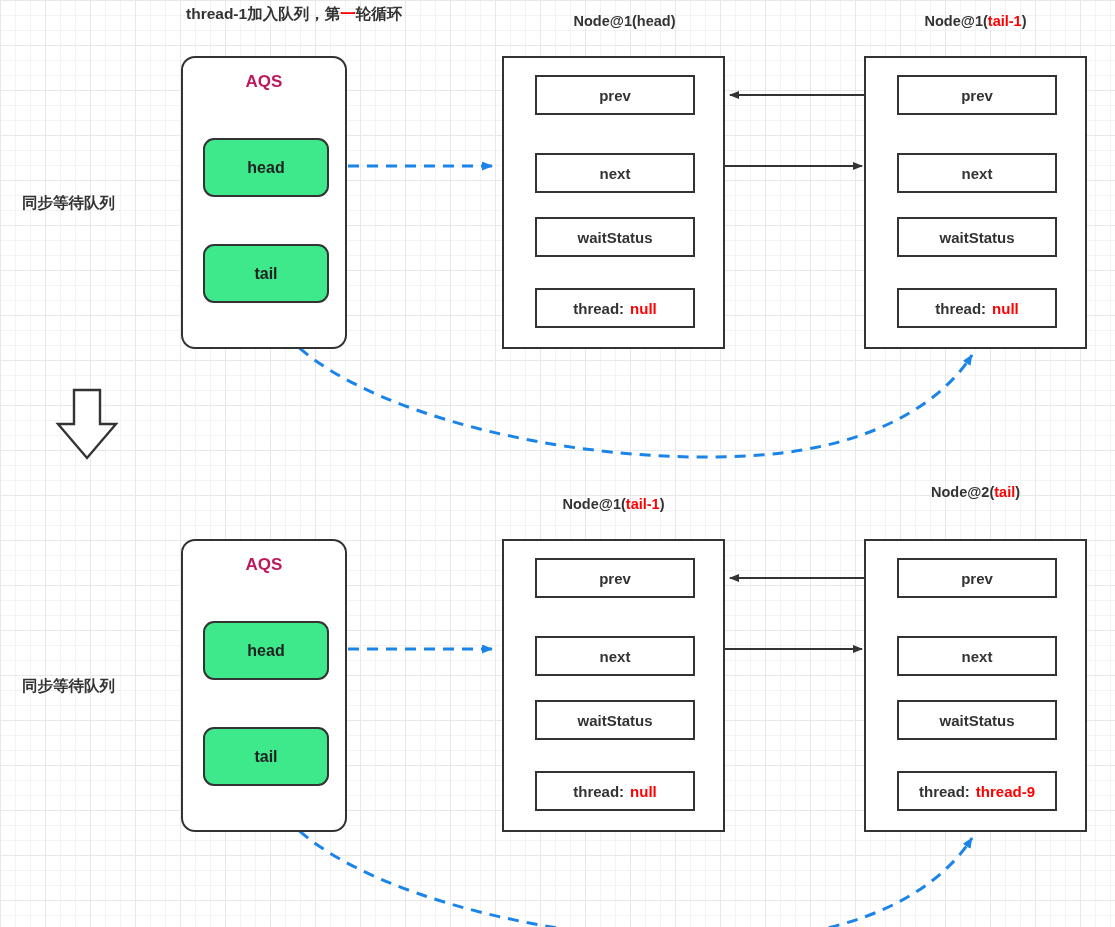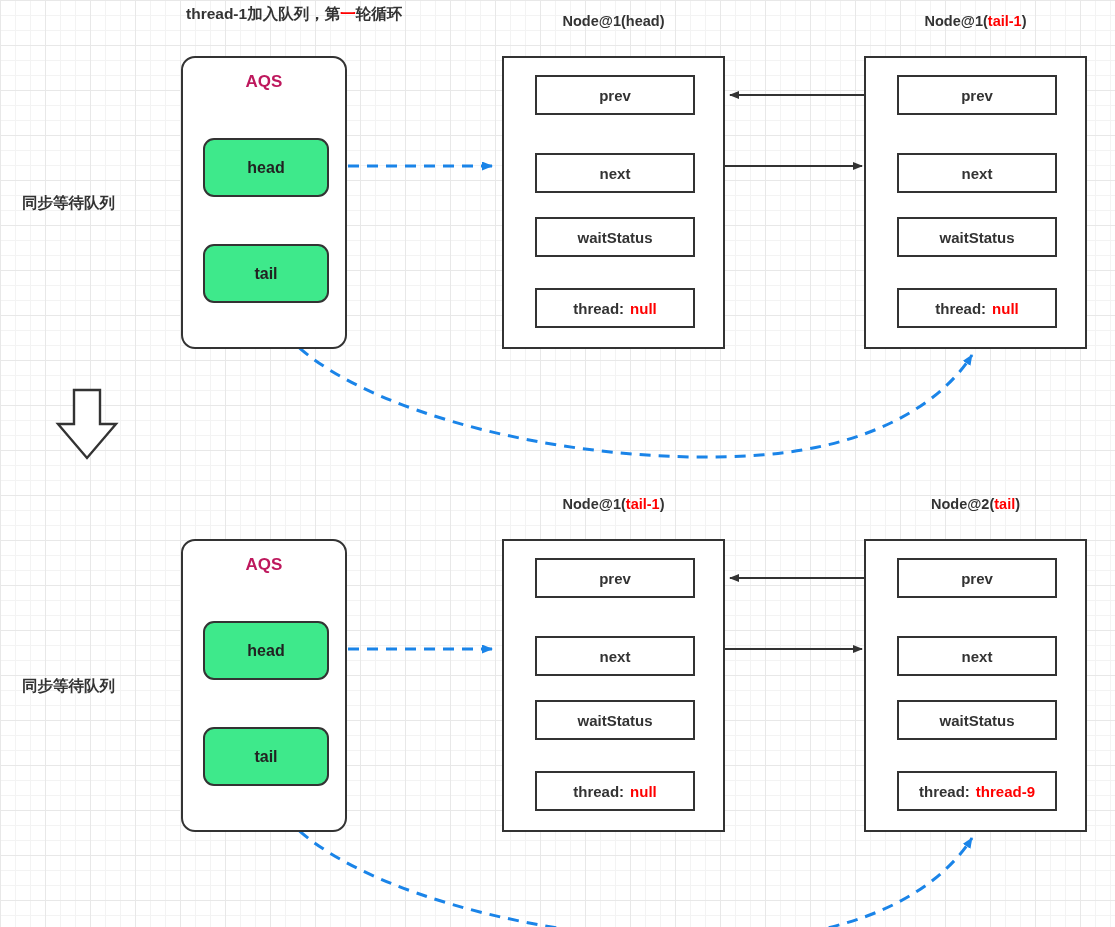--- a/index.html
+++ b/index.html
@@ -188,21 +188,21 @@
   </div>
 
   <div class="side-label" style="left:22px; top:193px;">同步等待队列</div>
 
   <div class="aqs-box" style="left:181px; top:56px;">
     <div class="aqs-title">AQS</div>
     <div class="ptr-box ptr-head">head</div>
     <div class="ptr-box ptr-tail">tail</div>
   </div>
 
-  <div class="node-header" style="left:502px; top:13px; width:223px;">
+  <div class="node-header" style="left:513px; top:13px; width:223px;">
     <span>Node@1(</span><span class="hl" style="color:#333333;">head</span><span>)</span>
   </div>
   <div class="node-box" style="left:502px; top:56px;">
     <div class="field-box f-prev">prev</div>
     <div class="field-box f-next">next</div>
     <div class="field-box f-ws">waitStatus</div>
     <div class="field-box f-thr">
       <span class="thr-label">thread:</span>
         <span class="thr-val">null</span>
     </div>
@@ -236,21 +236,21 @@
   <div class="node-box" style="left:502px; top:539px;">
     <div class="field-box f-prev">prev</div>
     <div class="field-box f-next">next</div>
     <div class="field-box f-ws">waitStatus</div>
     <div class="field-box f-thr">
       <span class="thr-label">thread:</span>
         <span class="thr-val">null</span>
     </div>
   </div>
 
-  <div class="node-header" style="left:864px; top:496px; width:223px;">
+  <div class="node-header" style="left:864px; top:484px; width:223px;">
     <span>Node@2(</span><span class="hl">tail</span><span>)</span>
   </div>
   <div class="node-box" style="left:864px; top:539px;">
     <div class="field-box f-prev">prev</div>
     <div class="field-box f-next">next</div>
     <div class="field-box f-ws">waitStatus</div>
     <div class="field-box f-thr">
       <span class="thr-label">thread:</span>
         <span class="thr-val">thread-9</span>
     </div>

